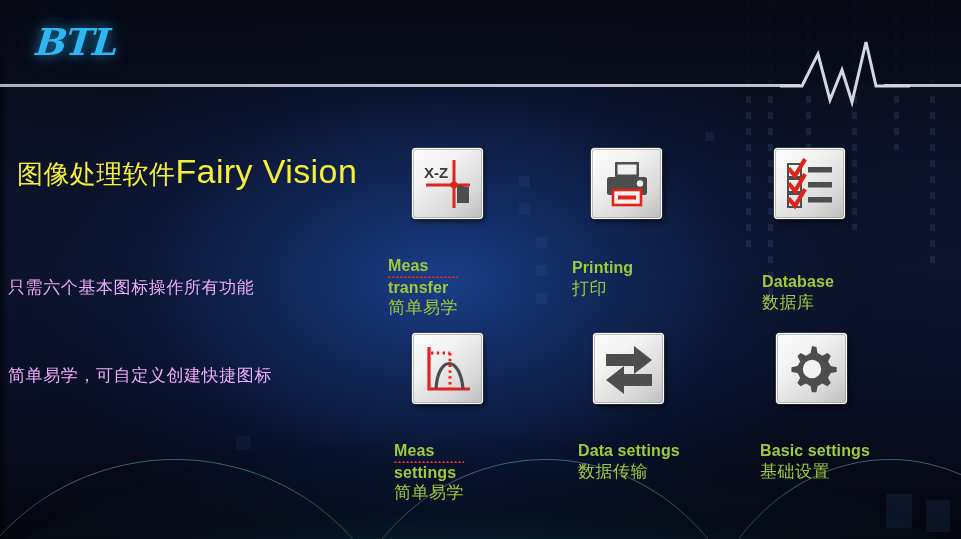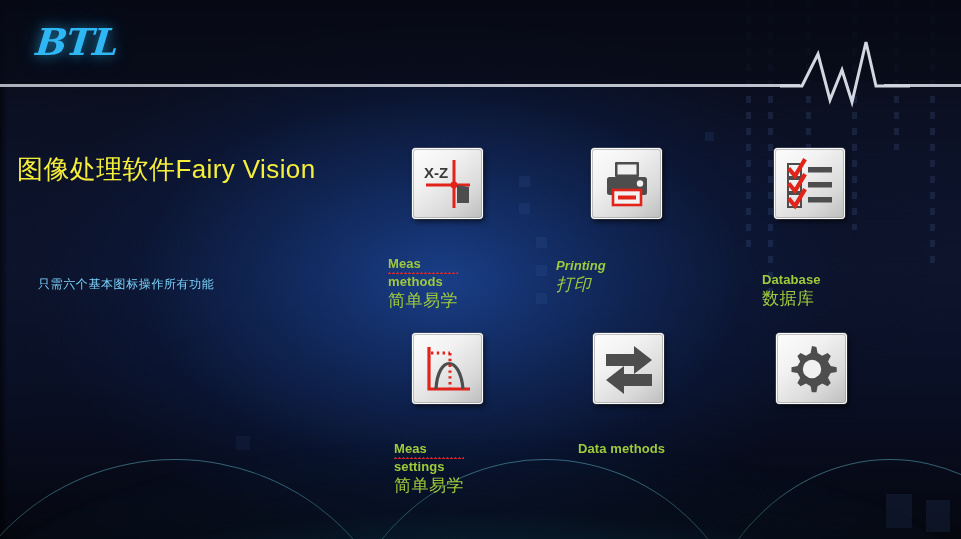--- a/index.html
+++ b/index.html
@@ -126,27 +126,27 @@
   }
 
   
   .title {
     position:absolute; left:17px; top:152px;
     font-size:26px;
     color:#f6ef3a;
     letter-spacing:0.4px;
     white-space:nowrap;
   }
-  .title .en { font-size:26px; }
+  .title .en { font-size:34px; }
 
   
   .bullet {
-    position:absolute; left:38px;
-    font-size:12px;
-    color:#7dd3fc;
+    position:absolute; left:8px;
+    font-size:17px;
+    color:#f0abfc;
     letter-spacing:0.6px;
     white-space:nowrap;
   }
   .bullet.b1 { top:276px; }
   .bullet.b2 { top:364px; }
 
   
   .icon-cell { position:absolute; }
 
   .icon-btn {
@@ -163,21 +163,21 @@
   }
   .icon-btn svg { display:block; }
 
   .lbl {
     position:absolute;
     white-space:nowrap;
     line-height:1.22;
   }
   .lbl .en {
     display:block;
-    font-size:13px;
+    font-size:16px;
     font-weight:bold;
     color:#9fcb3b;
     letter-spacing:0.1px;
   }
   .lbl .en.spell {
     background-image:radial-gradient(circle at 1.5px 2.4px, rgba(220,40,40,0.95) 1px, rgba(0,0,0,0) 1.4px);
     background-size:4px 3px;
     background-repeat:repeat-x;
     background-position:0 100%;
     padding-bottom:2px;
@@ -234,50 +234,51 @@
   <div class="ecg-mask"></div>
   <svg class="ecg" viewBox="0 0 130 78">
     <polyline points="0,48 22,48 38,16 50,62 62,32 72,64 86,4 96,48 130,48" fill="none" stroke="#d2d7e0" stroke-width="3" stroke-linejoin="miter" stroke-linecap="butt"></polyline>
   </svg>
 
   <div class="title">
     <span>图像处理软件</span><span class="en">Fairy Vision</span>
   </div>
 
   <div class="bullet b1">只需六个基本图标操作所有功能</div>
+  <div class="bullet b2">简单易学，可自定义创建快捷图标</div>
 
   <div class="icon-cell" style="left:412px; top:148px;">
     <div class="icon-btn">
       <svg width="56" height="56" viewBox="0 0 56 56">
         <text x="4" y="22" font-family="Liberation Sans, sans-serif" font-size="15" font-weight="bold" fill="#3a3a3a">X-Z</text>
         <line x1="34" y1="4" x2="34" y2="52" stroke="#e2231a" stroke-width="3"></line>
         <line x1="6" y1="29" x2="50" y2="29" stroke="#e2231a" stroke-width="3"></line>
         <circle cx="34" cy="29" r="3.4" fill="#e2231a"></circle>
         <path d="M37 29 L49 31 L49 47 L37 47 Z" fill="#4d4d4d"></path>
       </svg>
     </div>
   </div>
   <div class="lbl" style="left:388px; top:256px;">
-    <span class="en spell-wrap"><span class="spell-seg en spell">Meas</span><span class="spell-seg"> methods</span></span>
+    <span class="en spell-wrap"><span class="spell-seg en spell">Meas</span><span class="spell-seg"> transfer</span></span>
     <span class="zh">简单易学</span>
   </div>
 
   <div class="icon-cell" style="left:591px; top:148px;">
     <div class="icon-btn">
       <svg width="56" height="56" viewBox="0 0 56 56">
         <rect x="16" y="6" width="24" height="15" rx="1" fill="#4d4d4d"></rect>
         <rect x="18.5" y="8.5" width="19" height="10" fill="#f0f0f0"></rect>
         <rect x="8" y="21" width="40" height="18" rx="2.5" fill="#4d4d4d"></rect>
         <circle cx="41" cy="27.5" r="3.2" fill="#f2f2f2"></circle>
         <rect x="14" y="34" width="28" height="15" fill="#f2f2f2" stroke="#e2231a" stroke-width="2.6"></rect>
         <rect x="19" y="39.5" width="18" height="4" fill="#e2231a"></rect>
       </svg>
     </div>
   </div>
-  <div class="lbl" style="left:556px; top:258px;font-style:italic;">
+  <div class="lbl" style="left:572px; top:258px;">
     <span class="en">Printing</span>
     <span class="zh">打印</span>
   </div>
 
   <div class="icon-cell" style="left:774px; top:148px;">
     <div class="icon-btn">
       <svg width="56" height="56" viewBox="0 0 56 56">
         <g fill="none" stroke="#4d4d4d" stroke-width="2">
           <rect x="6" y="8" width="13" height="13"></rect>
           <rect x="6" y="23" width="13" height="13"></rect>
@@ -316,29 +317,34 @@
 
   <div class="icon-cell" style="left:593px; top:333px;">
     <div class="icon-btn">
       <svg width="56" height="56" viewBox="0 0 56 56">
         <path d="M5 13 L33 13 L33 5 L51 19 L33 33 L33 25 L5 25 Z" fill="#4d4d4d"></path>
         <path d="M51 33 L23 33 L23 25 L5 39 L23 53 L23 45 L51 45 Z" fill="#4d4d4d"></path>
       </svg>
     </div>
   </div>
   <div class="lbl" style="left:578px; top:441px;">
-    <span class="en">Data methods</span>
+    <span class="en">Data settings</span>
+    <span class="zh">数据传输</span>
   </div>
 
   <div class="icon-cell" style="left:776px; top:333px;">
     <div class="icon-btn">
       <svg width="56" height="56" viewBox="0 0 56 56">
         <path fill="#4d4d4d" d="M28 5
           l4.4 1.0 1.2 6.0 4.6 2.7 5.4-2.8 3.2 3.2 -2.8 5.4 2.7 4.6 6.0 1.2 0 4.6
           -6.0 1.2 -2.7 4.6 2.8 5.4 -3.2 3.2 -5.4-2.8 -4.6 2.7 -1.2 6.0 -4.6 0
           -1.2-6.0 -4.6-2.7 -5.4 2.8 -3.2-3.2 2.8-5.4 -2.7-4.6 -6.0-1.2 0-4.6
           6.0-1.2 2.7-4.6 -2.8-5.4 3.2-3.2 5.4 2.8 4.6-2.7 1.2-6.0 z"></path>
         <circle cx="28" cy="28" r="9.2" fill="#f1f1f1"></circle>
       </svg>
     </div>
   </div>
+  <div class="lbl" style="left:760px; top:441px;">
+    <span class="en">Basic settings</span>
+    <span class="zh">基础设置</span>
+  </div>
 
 </div>
 
 </body></html>

